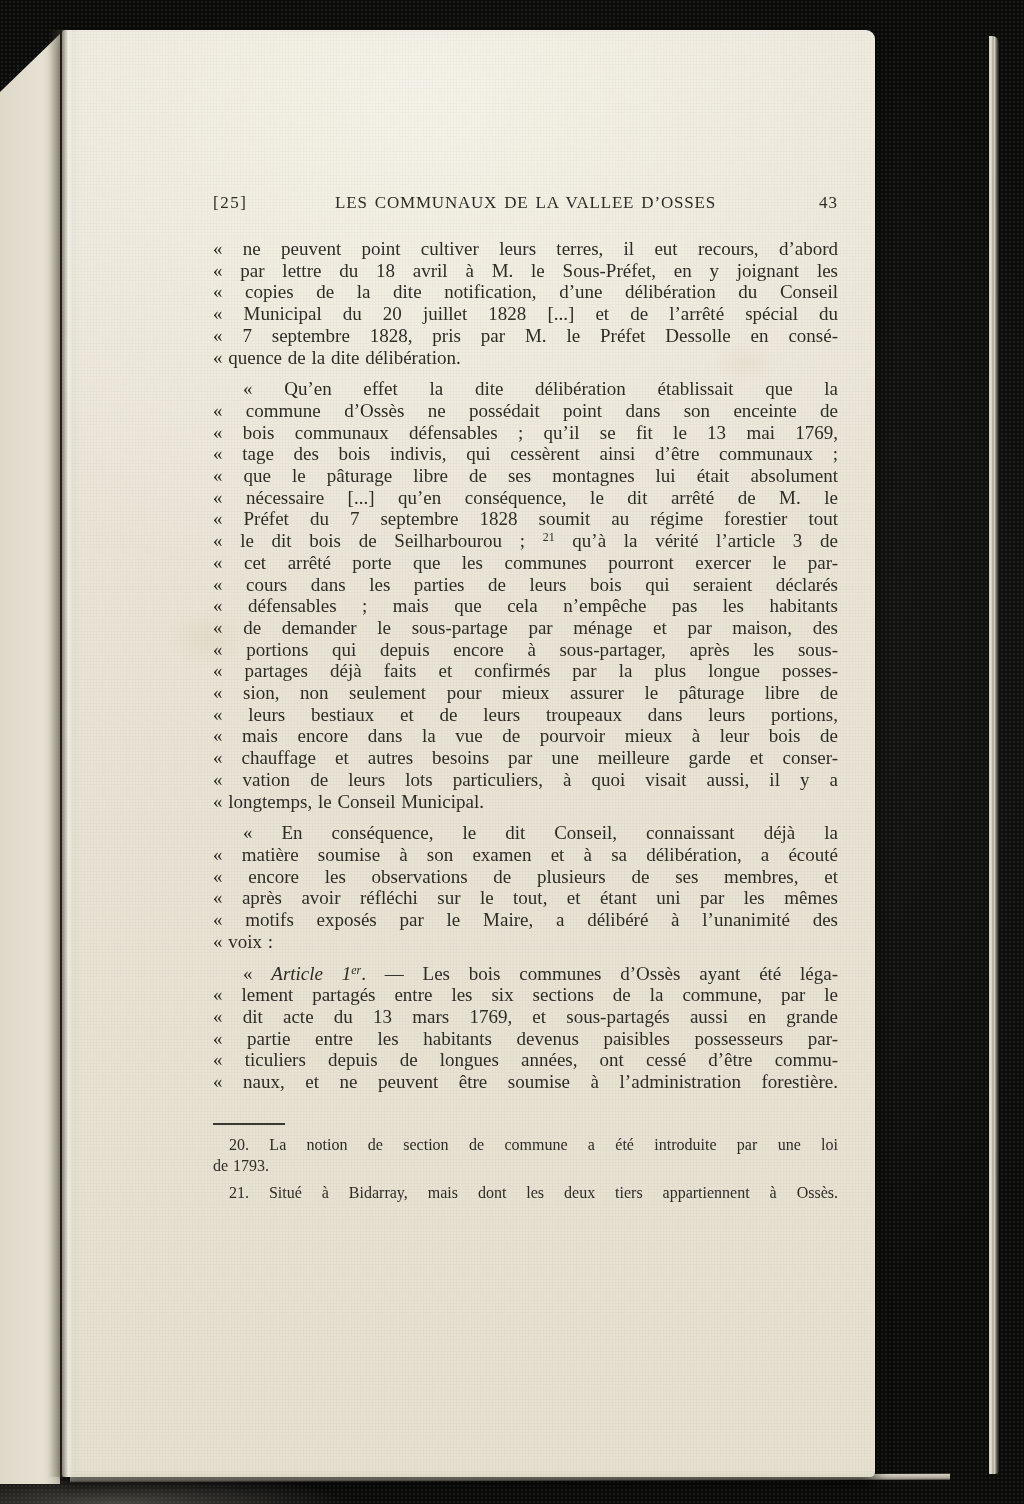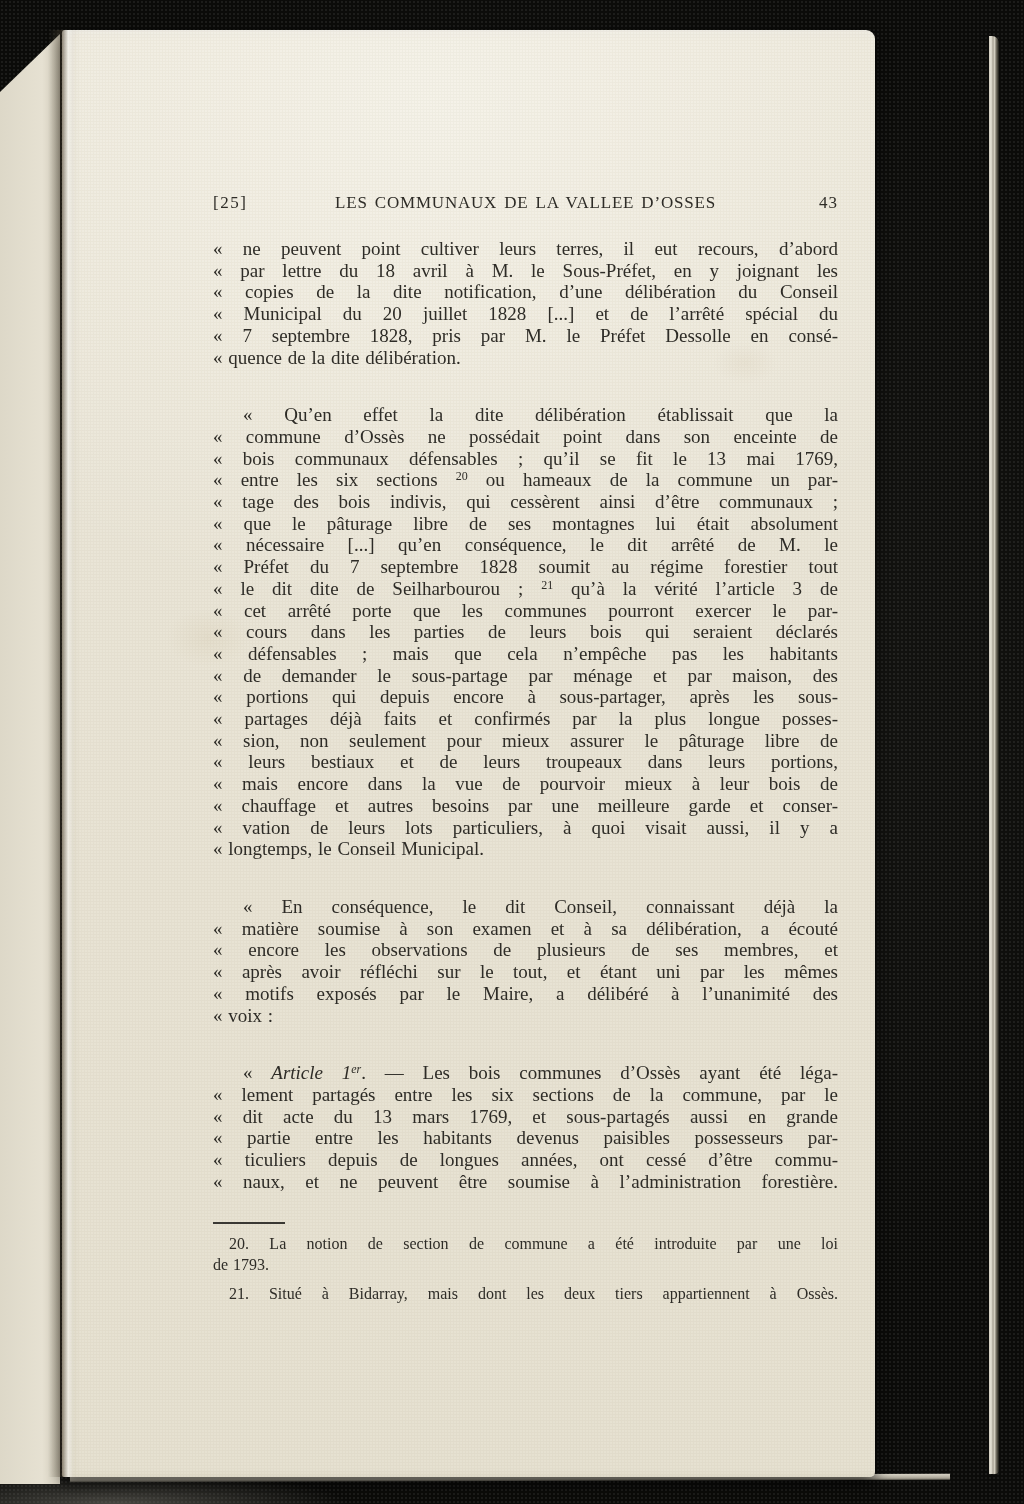--- a/index.html
+++ b/index.html
@@ -22,31 +22,31 @@
   .right-stack{position:absolute;left:989px;top:36px;width:10px;height:1438px;z-index:1;border-radius:0 7px 4px 0;
     background:linear-gradient(90deg,#cdc9bb 0,#e8e5d9 2px,#a9a496 4px,#d2cec0 5.5px,#6e6a5e 7.5px,#181813 10px);}
   .bottom-edge{position:absolute;left:70px;top:1475px;width:880px;height:6px;z-index:1;transform:rotate(-0.15deg);
     background:linear-gradient(180deg,#d9d4c6,#aaa597 70%,#5c594f);}
   
   .content{position:absolute;left:151px;top:162px;width:625px;color:#2e2c27;}
   .running-head{display:flex;align-items:baseline;font-size:17px;line-height:22px;letter-spacing:0.8px;word-spacing:2px;}
   .running-head .hl{width:70px;letter-spacing:1.5px;}
   .running-head .ht{flex:1;text-align:center;}
   .running-head .hr{width:70px;text-align:right;letter-spacing:1px;}
-  .para{margin-top:36px;}
+  .para{margin-top:10px;}
   .para.first{margin-top:24px;}
   .line{font-size:19px;line-height:21.7px;word-spacing:1px;white-space:normal;}
   .line.just{text-align:justify;text-align-last:justify;}
   .para .line.indent{padding-left:30px;}
   .sup{font-size:12px;vertical-align:6px;line-height:0;}
   .i{font-style:italic;}
   .footnote-block{margin-top:30px;}
   .fn-rule{width:72px;height:2px;background:#3a3833;margin-bottom:9px;}
-  .footnote{margin-top:8px;}
-  .footnote + .footnote{}
+  .footnote{margin-top:0;}
+  .footnote + .footnote{margin-top:6px;}
   .footnote .line{font-size:16px;line-height:21px;}
   .footnote .line.indent{padding-left:16px;}
 </style>
 </head>
 <body>
 
 <div class="scene">
   <div class="grain"></div>
   <div class="table-shadow"></div>
   <div class="left-page-edge"></div>
@@ -69,26 +69,25 @@
             <div class="line just"><span>« par lettre du 18 avril à M. le Sous-Préfet, en y joignant les</span></div>
             <div class="line just"><span>« copies de la dite notification, d’une délibération du Conseil</span></div>
             <div class="line just"><span>« Municipal du 20 juillet 1828 [...] et de l’arrêté spécial du</span></div>
             <div class="line just"><span>« 7 septembre 1828, pris par M. le Préfet Dessolle en consé-</span></div>
             <div class="line"><span>« quence de la dite délibération.</span></div>
           </div>
           <div class="para">
             <div class="line just indent"><span>« Qu’en effet la dite délibération établissait que la</span></div>
             <div class="line just"><span>« commune d’Ossès ne possédait point dans son enceinte de</span></div>
             <div class="line just"><span>« bois communaux défensables ; qu’il se fit le 13 mai 1769,</span></div>
-            <div class="line just"><span>« entre les six sections </span><span class="sup">20</span><span> ou hameaux de la commune un par-</span></div>
             <div class="line just"><span>« tage des bois indivis, qui cessèrent ainsi d’être communaux ;</span></div>
             <div class="line just"><span>« que le pâturage libre de ses montagnes lui était absolument</span></div>
             <div class="line just"><span>« nécessaire [...] qu’en conséquence, le dit arrêté de M. le</span></div>
             <div class="line just"><span>« Préfet du 7 septembre 1828 soumit au régime forestier tout</span></div>
-            <div class="line just"><span>« le dit dite de Seilharbourou ; </span><span class="sup">21</span><span> qu’à la vérité l’article 3 de</span></div>
+            <div class="line just"><span>« le dit bois de Seilharbourou ; </span><span class="sup">21</span><span> qu’à la vérité l’article 3 de</span></div>
             <div class="line just"><span>« cet arrêté porte que les communes pourront exercer le par-</span></div>
             <div class="line just"><span>« cours dans les parties de leurs bois qui seraient déclarés</span></div>
             <div class="line just"><span>« défensables ; mais que cela n’empêche pas les habitants</span></div>
             <div class="line just"><span>« de demander le sous-partage par ménage et par maison, des</span></div>
             <div class="line just"><span>« portions qui depuis encore à sous-partager, après les sous-</span></div>
             <div class="line just"><span>« partages déjà faits et confirmés par la plus longue posses-</span></div>
             <div class="line just"><span>« sion, non seulement pour mieux assurer le pâturage libre de</span></div>
             <div class="line just"><span>« leurs bestiaux et de leurs troupeaux dans leurs portions,</span></div>
             <div class="line just"><span>« mais encore dans la vue de pourvoir mieux à leur bois de</span></div>
             <div class="line just"><span>« chauffage et autres besoins par une meilleure garde et conser-</span></div>

